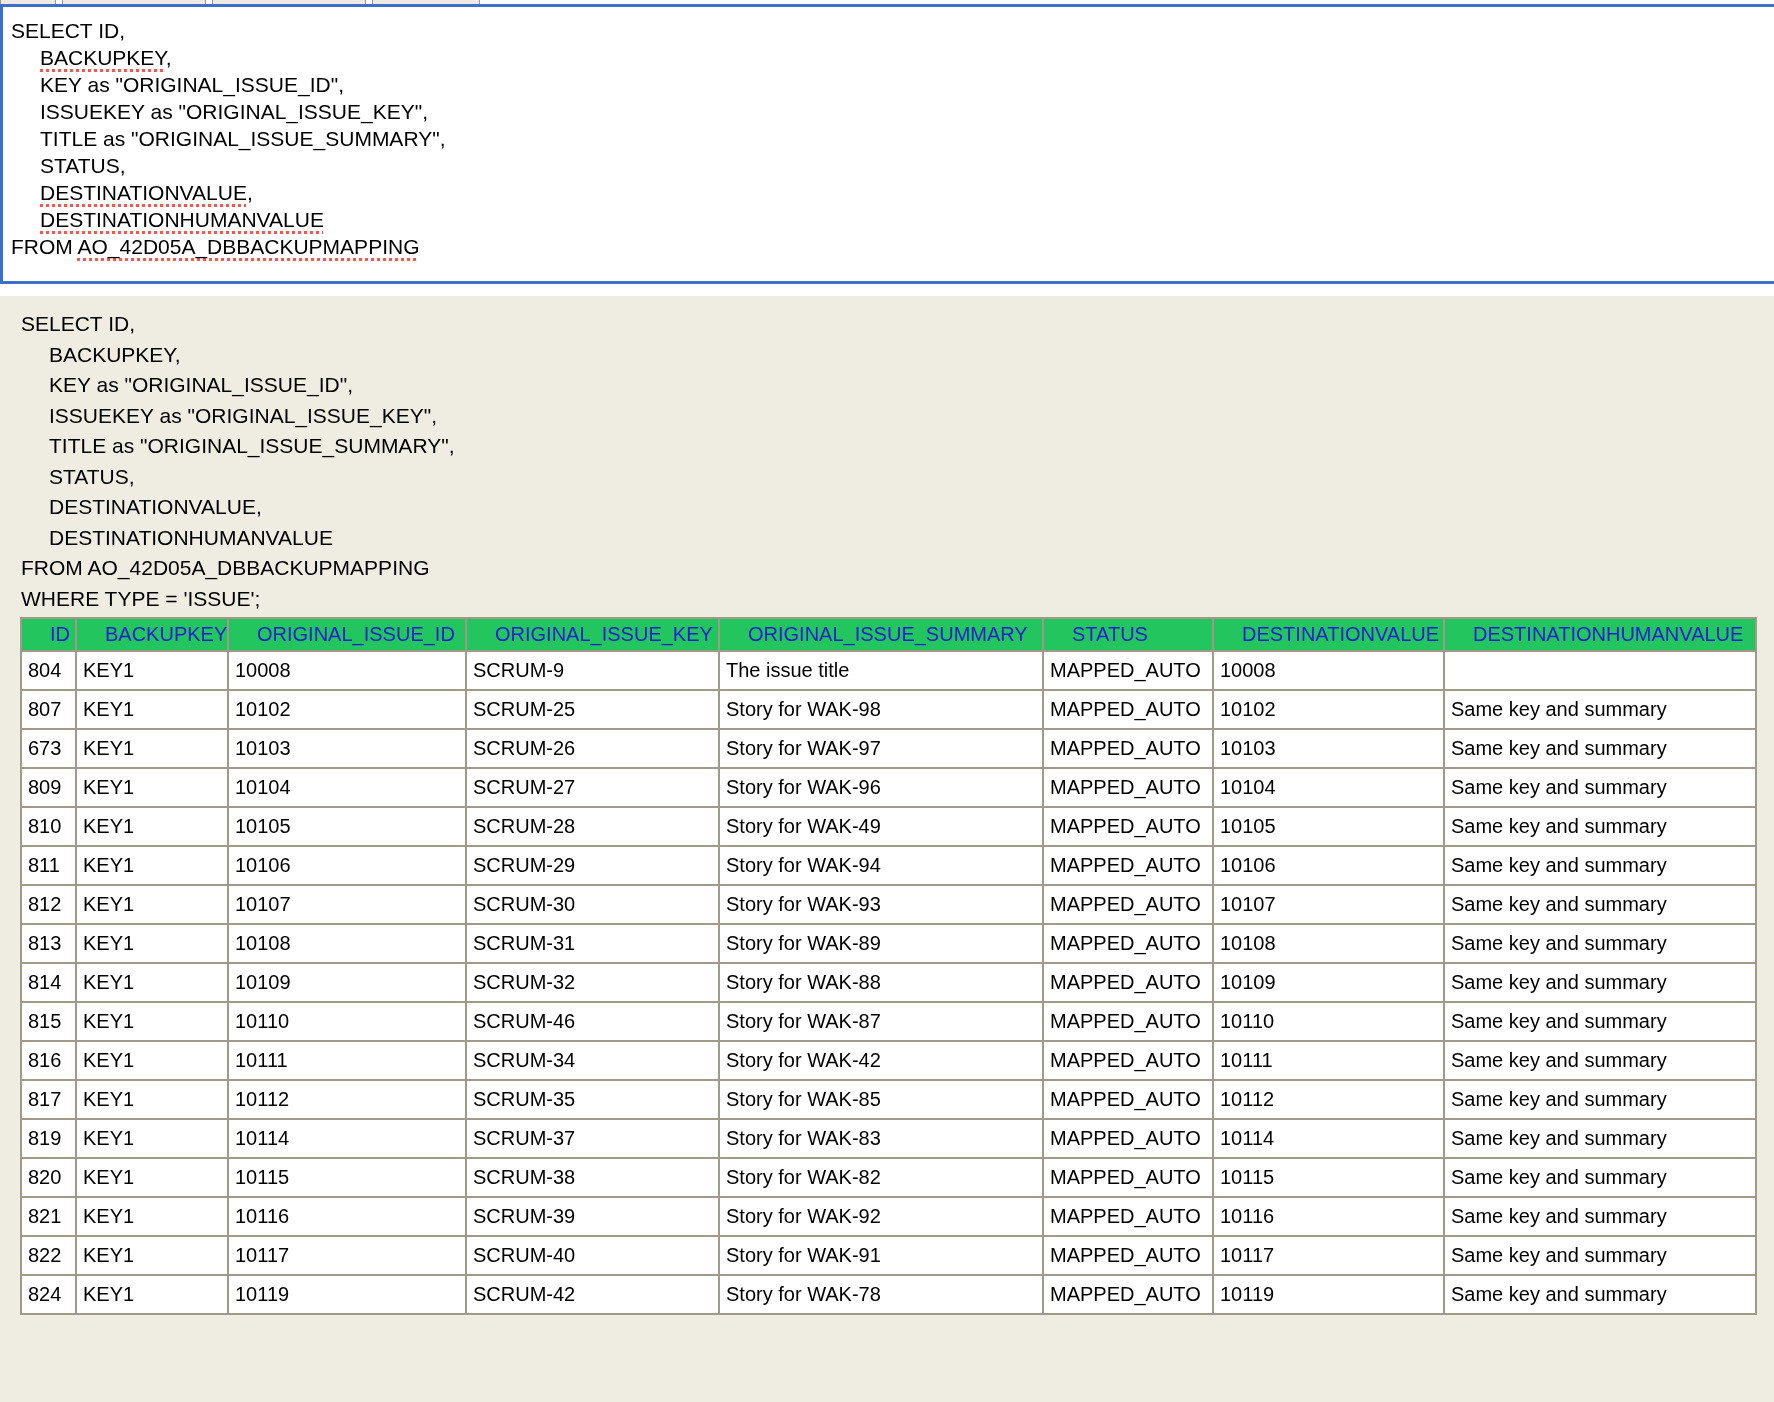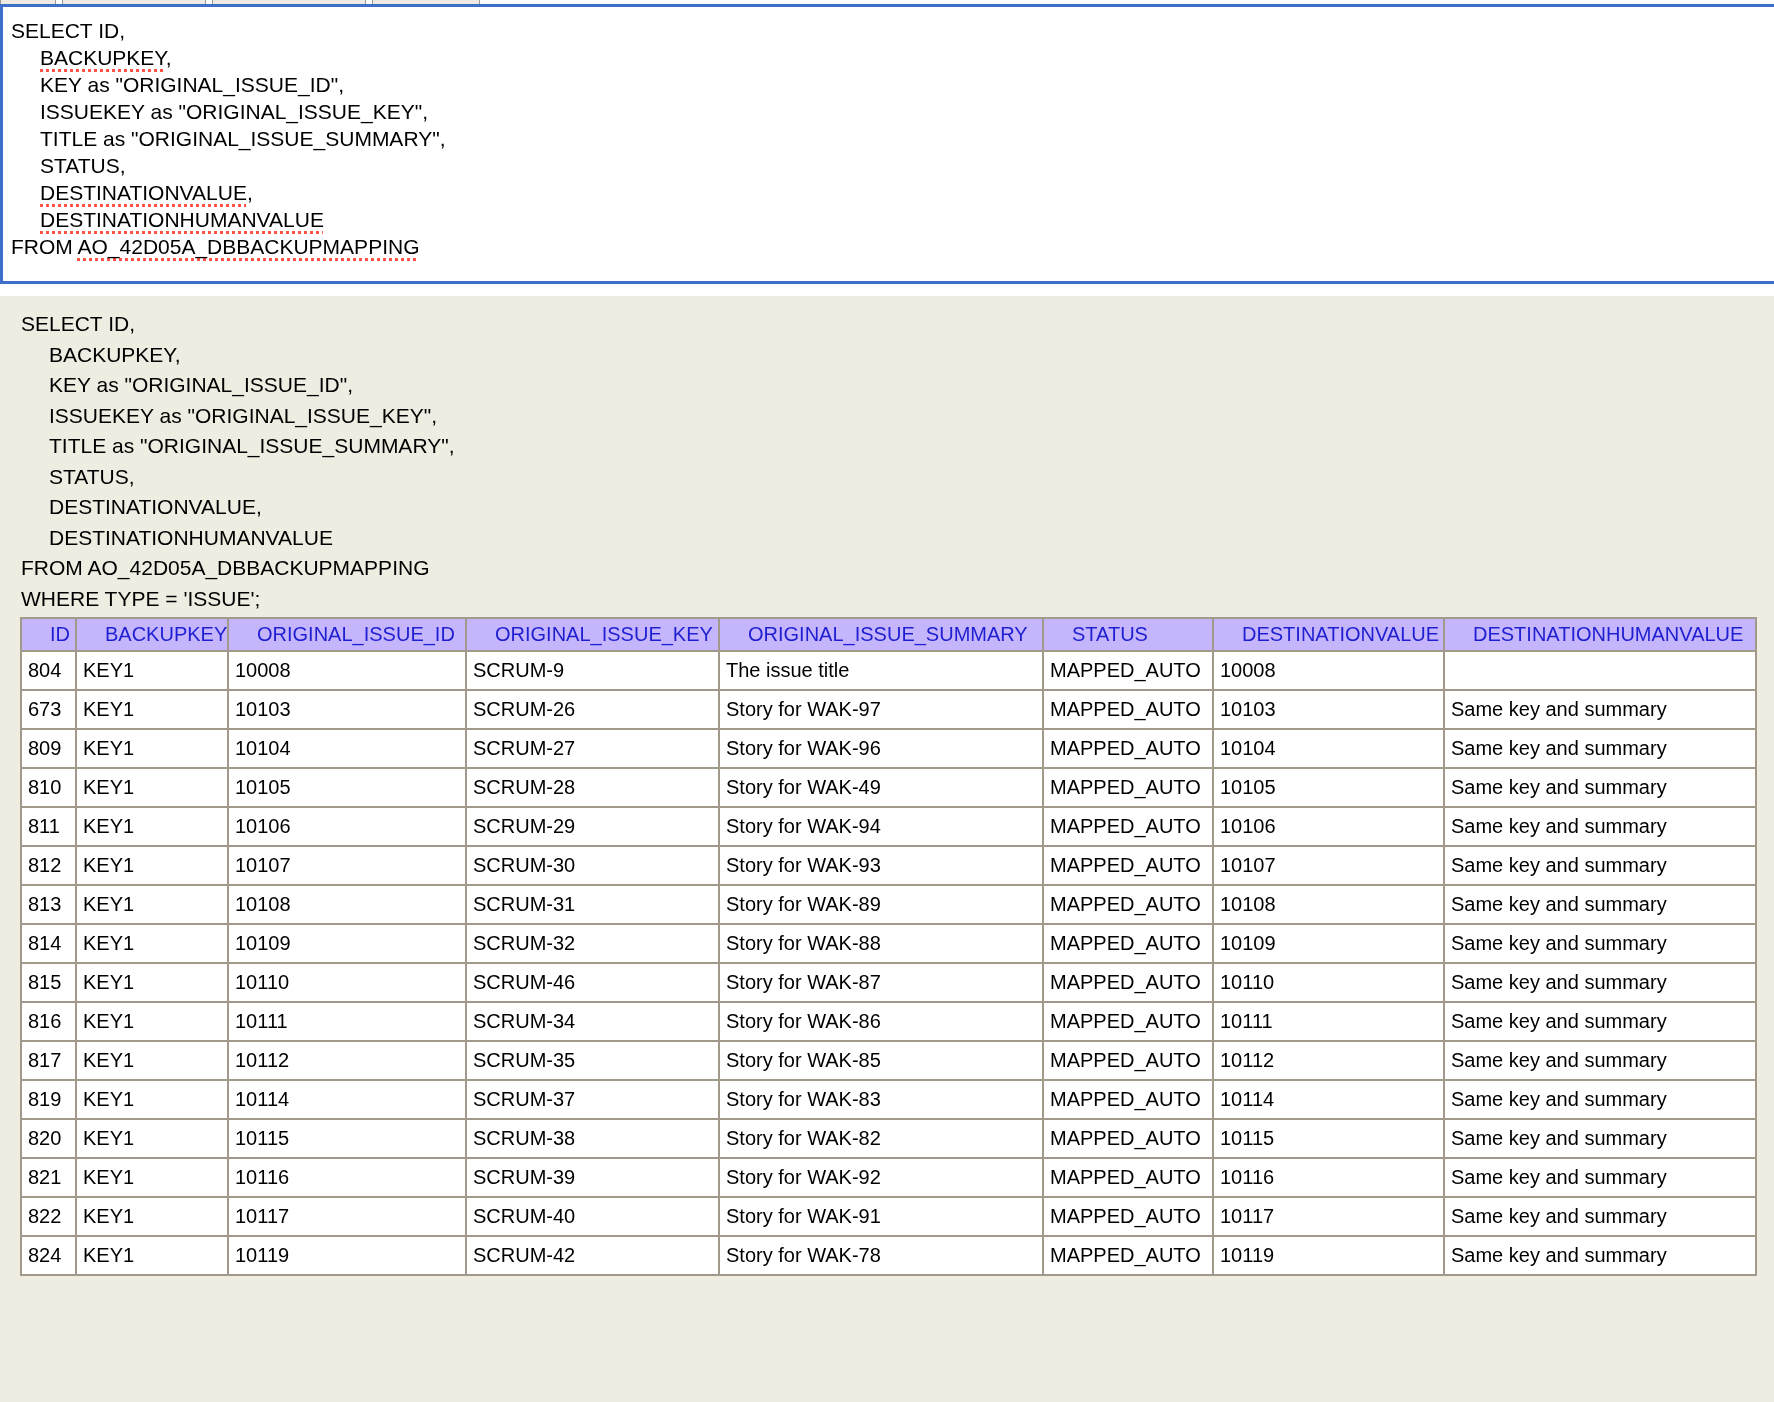--- a/index.html
+++ b/index.html
@@ -47,21 +47,21 @@
     border-collapse:collapse;table-layout:fixed;width:1735px;
     font-size:20px;
   }
   table.results th, table.results td{
     border:2px solid #a19a8b;
     padding:0 4px 0 6px;
     white-space:nowrap;overflow:hidden;
     text-align:left;font-weight:normal;
   }
   table.results th{
-    background:#c4b5fd;color:#1f1fd1;height:31px;padding-left:28px;
+    background:#22c55e;color:#1f1fd1;height:31px;padding-left:28px;
   }
   table.results td{
     background:#ffffff;height:37px;
   }
 </style>
 </head>
 <body>
 
 <div class="toolbar-strip">
   <div class="btn-remnant" style="left:0;width:56px;"></div>
@@ -102,20 +102,30 @@
           <td>804</td>
           <td>KEY1</td>
           <td>10008</td>
           <td>SCRUM-9</td>
           <td>The issue title</td>
           <td>MAPPED_AUTO</td>
           <td>10008</td>
           <td></td>
         </tr>
         <tr>
+          <td>807</td>
+          <td>KEY1</td>
+          <td>10102</td>
+          <td>SCRUM-25</td>
+          <td>Story for WAK-98</td>
+          <td>MAPPED_AUTO</td>
+          <td>10102</td>
+          <td>Same key and summary</td>
+        </tr>
+        <tr>
           <td>673</td>
           <td>KEY1</td>
           <td>10103</td>
           <td>SCRUM-26</td>
           <td>Story for WAK-97</td>
           <td>MAPPED_AUTO</td>
           <td>10103</td>
           <td>Same key and summary</td>
         </tr>
         <tr>
@@ -186,21 +196,21 @@
           <td>Story for WAK-87</td>
           <td>MAPPED_AUTO</td>
           <td>10110</td>
           <td>Same key and summary</td>
         </tr>
         <tr>
           <td>816</td>
           <td>KEY1</td>
           <td>10111</td>
           <td>SCRUM-34</td>
-          <td>Story for WAK-86</td>
+          <td>Story for WAK-42</td>
           <td>MAPPED_AUTO</td>
           <td>10111</td>
           <td>Same key and summary</td>
         </tr>
         <tr>
           <td>817</td>
           <td>KEY1</td>
           <td>10112</td>
           <td>SCRUM-35</td>
           <td>Story for WAK-85</td>

